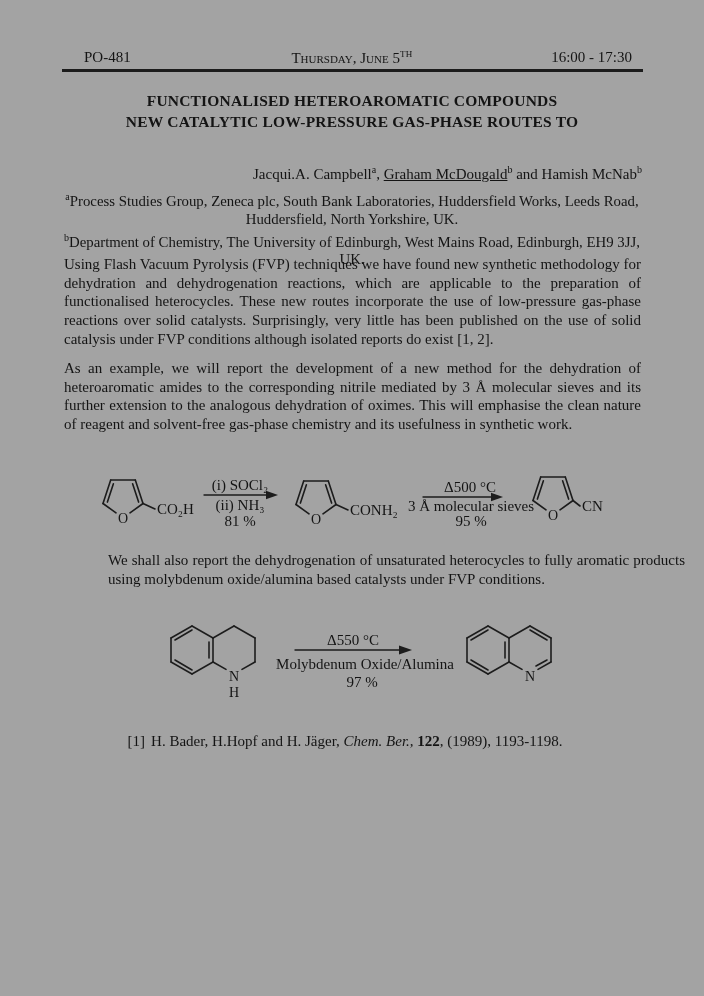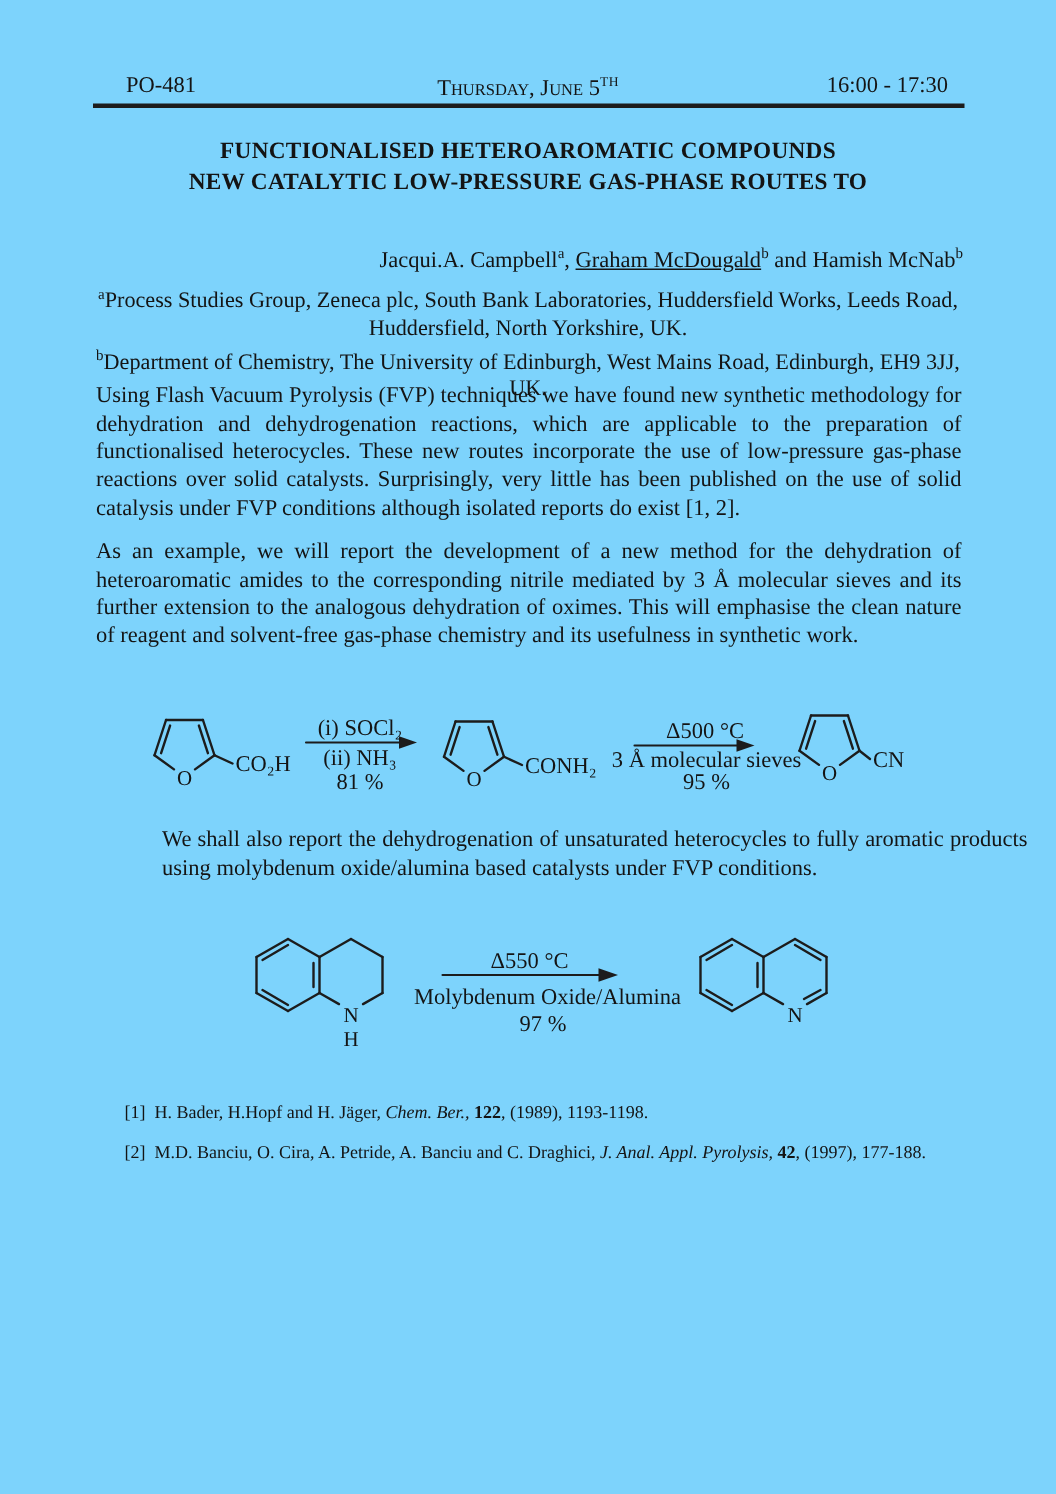--- a/index.html
+++ b/index.html
@@ -1,20 +1,20 @@
 <!DOCTYPE html>
 <html><head>
 <meta charset="utf-8">
 <style>
   html, body { margin: 0; padding: 0; background: #ffffff; }
   .page {
     position: relative;
     width: 704px;
     height: 996px;
-    background: #7dd3fc;
+    background: #a3a3a3;
     font-family: "Liberation Serif", "DejaVu Serif", serif;
     color: #141414;
     overflow: hidden;
   }
   
   .h-code { position: absolute; left: 84px; top: 49px; font-size: 15px; }
   .h-date { position: absolute; left: 62px; width: 580px; top: 49px; text-align: center; font-size: 15px; }
   .h-date .sc { font-variant: small-caps; }
   .h-date sup { font-size: 9px; vertical-align: super; letter-spacing: 0.3px; }
   .h-time { position: absolute; top: 49px; right: 72px; font-size: 15px; font-family: Liberation Serif, serif; }
@@ -36,23 +36,23 @@
   
   .para {
     position: absolute; left: 64px; width: 577px;
     font-size: 15px; line-height: 18.7px; text-align: justify;
   }
   .p1 { top: 255px; }
   .p2 { top: 359px; }
   .p3 { top: 551px; margin-left: 44px; }
   
   .ref {
-    position: absolute; left: 83px; width: 539px;
-    font-size: 12px; line-height: 17.8px;
-    padding-left: 19px; text-indent: -19px;
+    position: absolute; left: 66px; width: 539px;
+    font-size: 15px; line-height: 17.8px;
+    padding-left: 19px; text-indent: -19px; text-align: center;
   }
   .r1 { top: 733px; }
   .r2 { top: 760px; }
   .ref-label { margin-right: 6px; }
   .ref .j { font-style: italic; }
   .ref .v { font-weight: bold; }
   
   .scheme { position: absolute; left: 0; width: 704px; }
   .s1 { top: 460px; height: 90px; }
   .s2 { top: 605px; height: 110px; }
@@ -200,17 +200,14 @@
       <line x1="551" y1="662" x2="538" y2="669.4"></line>
       <line x1="536" y1="666" x2="547" y2="660"></line>
       <line x1="509" y1="662" x2="522" y2="669.4"></line>
       <text class="atom" x="530" y="681" text-anchor="middle">N</text>
     </g>
   </svg>
 
   <div class="ref r1">
     <span class="ref-label">[1]</span><span>H. Bader, H.Hopf and H. Jäger, </span><span class="j">Chem. Ber., </span><span class="v">122</span><span>, (1989), 1193-1198.</span>
   </div>
-  <div class="ref r2">
-    <span class="ref-label">[2]</span><span>M.D. Banciu, O. Cira, A. Petride, A. Banciu and C. Draghici, </span><span class="j">J. Anal. Appl. Pyrolysis, </span><span class="v">42</span><span>, (1997), 177-188.</span>
-  </div>
 
 </div>
 
 </body></html>

